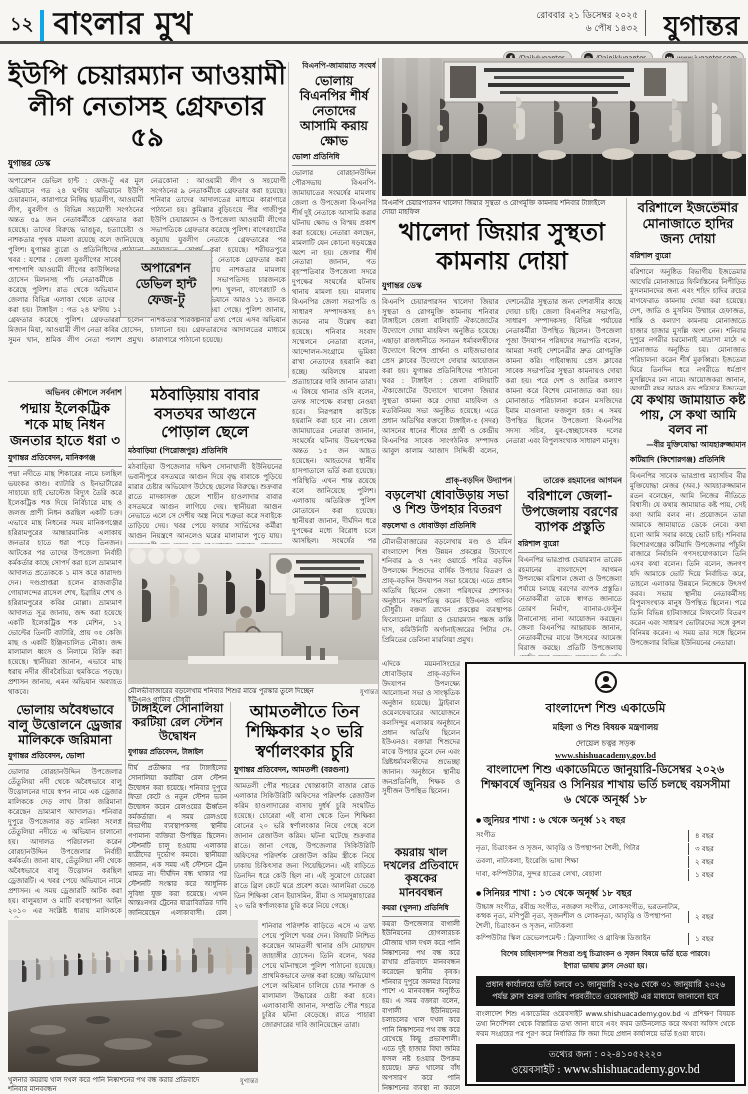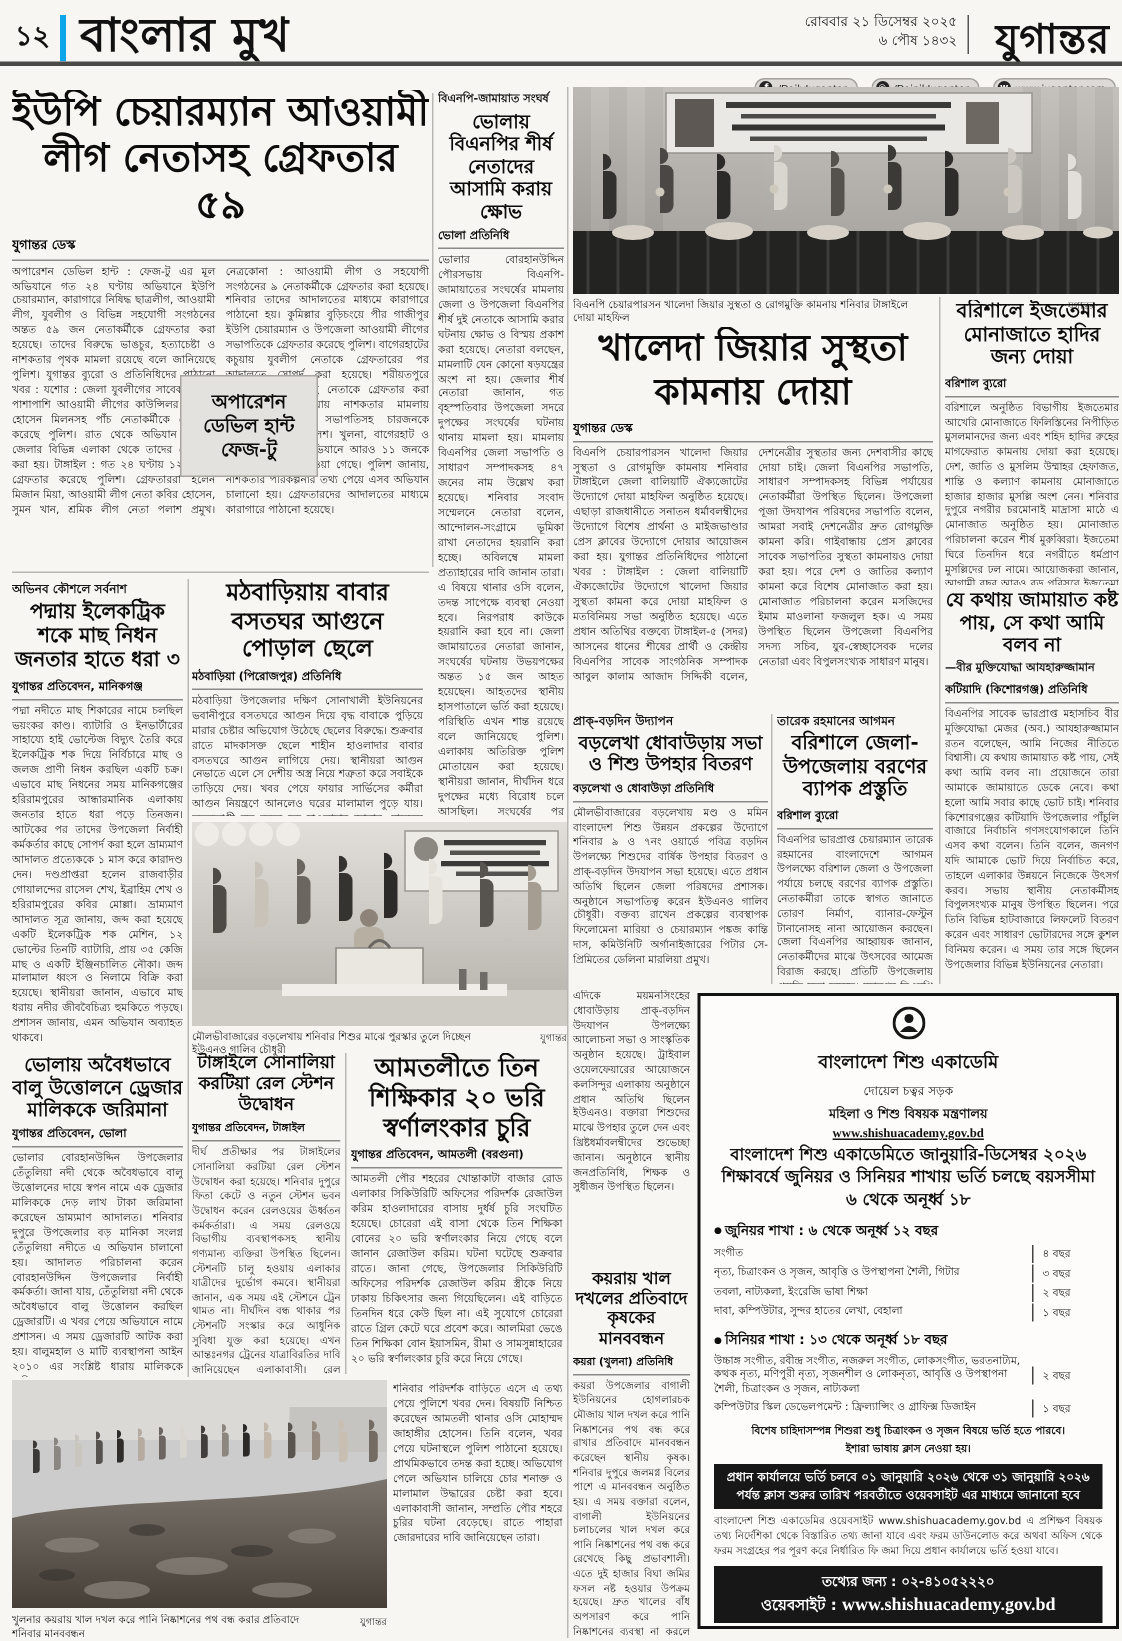--- a/index.html
+++ b/index.html
@@ -1,21 +1,21 @@
 <!DOCTYPE html>
 <html><head>
 <meta charset="utf-8">
 <style>
   html,body{margin:0;padding:0;background:#888;}
   #page{position:relative;width:748px;height:1094px;background:#f7f6f3;
         font-family:"DejaVu Sans","Liberation Sans",sans-serif;color:#111;
         overflow:hidden;margin:0 auto;}
   .blk{position:absolute;overflow:hidden;}
   .hl{font-weight:bold;text-align:center;color:#0c0c0c;line-height:1.2;}
-  .kick{font-weight:bold;text-align:left;color:#151515;}
+  .kick{font-weight:bold;text-align:right;color:#151515;}
   .by{font-weight:bold;color:#000;border-bottom:1px solid #8a8a8a;padding-bottom:2px;margin:3px 0;}
   .bd{text-align:justify;line-height:1.42;color:#1d1d1d;}
   .cols2{column-count:2;column-gap:7px;}
   .cap{font-size:6.8px;line-height:1.35;color:#101010;font-weight:bold;}
   .credit{font-size:6.5px;color:#333;}
   .vl{position:absolute;width:1px;background:#b9b7b3;}
   .hr{position:absolute;height:1px;background:#b9b7b3;}
   .photo{position:absolute;background:#ccc;}
   .photo svg{display:block;}
   
@@ -30,21 +30,21 @@
          font-size:12.5px;line-height:1.3;padding:4px;color:#0c0c0c;}
   
   #ad{position:absolute;left:465px;top:662px;width:281px;height:424px;background:#fdfcfa;
       border:2px solid #121212;box-sizing:border-box;padding:6px 9px;}
   #ad .c{text-align:center;}
   .adrow{display:flex;align-items:center;margin:1px 0;}
   .adrow .s{flex:1;font-size:7px;line-height:1.4;color:#1a1a1a;padding-right:5px;}
   .adrow .d{width:40px;border-left:1.5px solid #444;padding-left:6px;font-size:7px;color:#1a1a1a;}
   .bullhead{font-size:9px;font-weight:bold;margin:5px 0 2px;color:#0c0c0c;}
   .bullhead:before{content:"● ";font-size:6px;vertical-align:1px;}
-  .bbox{background:#171717;color:#fff;text-align:center;font-weight:bold;padding:3px 5px;margin:4px 0;}
+  .bbox{background:#171717;color:#fff;text-align:center;font-weight:normal;padding:3px 5px;margin:4px 0;}
 </style>
 </head>
 <body>
 
 <div id="page">
 
   <div class="blk" style="left:10px;top:9px;height:32px;display:flex;align-items:center;">
     <span style="font-size:18px;font-weight:bold;border-right:4px solid #0ea5e9;padding-right:7px;">১২</span>
     <span style="font-size:31px;font-weight:800;margin-left:9px;letter-spacing:.5px;">বাংলার মুখ</span>
   </div>
@@ -354,22 +354,22 @@
 
   <div id="ad">
     <div class="c" style="margin:1px 0 2px;">
       <svg width="22" height="22" viewBox="0 0 22 22">
         <circle cx="11" cy="11" r="10" fill="none" stroke="#161616" stroke-width="2"></circle>
         <circle cx="11" cy="8" r="3" fill="#161616"></circle>
         <path d="M5 17 q6 -8 12 0" fill="#161616"></path>
       </svg>
     </div>
     <div class="c" style="font-size:12px;font-weight:bold;">বাংলাদেশ শিশু একাডেমি</div>
+    <div class="c" style="font-size:8.5px;font-weight:bold;margin-top:2px;">মহিলা ও শিশু বিষয়ক মন্ত্রণালয়</div>
     <div class="c" style="font-size:8px;margin-top:2px;">দোয়েল চত্বর সড়ক</div>
-    <div class="c" style="font-size:8.5px;font-weight:bold;margin-top:2px;">মহিলা ও শিশু বিষয়ক মন্ত্রণালয়</div>
     <div class="c" style="font-size:8.5px;font-weight:bold;text-decoration:underline;font-family:'Liberation Serif',serif;">www.shishuacademy.gov.bd</div>
     <div class="c" style="font-size:11px;font-weight:bold;line-height:1.35;margin-top:3px;">বাংলাদেশ শিশু একাডেমিতে জানুয়ারি-ডিসেম্বর ২০২৬ শিক্ষাবর্ষে জুনিয়র ও সিনিয়র শাখায় ভর্তি চলছে বয়সসীমা ৬ থেকে অনূর্ধ্ব ১৮</div>
     <div class="bullhead">জুনিয়র শাখা : ৬ থেকে অনূর্ধ্ব ১২ বছর</div>
     <div class="adrow">
         <span class="s">সংগীত</span>
         <span class="d">৪ বছর</span>
       </div>
     <div class="adrow">
         <span class="s">নৃত্য, চিত্রাংকন ও সৃজন, আবৃত্তি ও উপস্থাপনা শৈলী, গিটার</span>
         <span class="d">৩ বছর</span>

